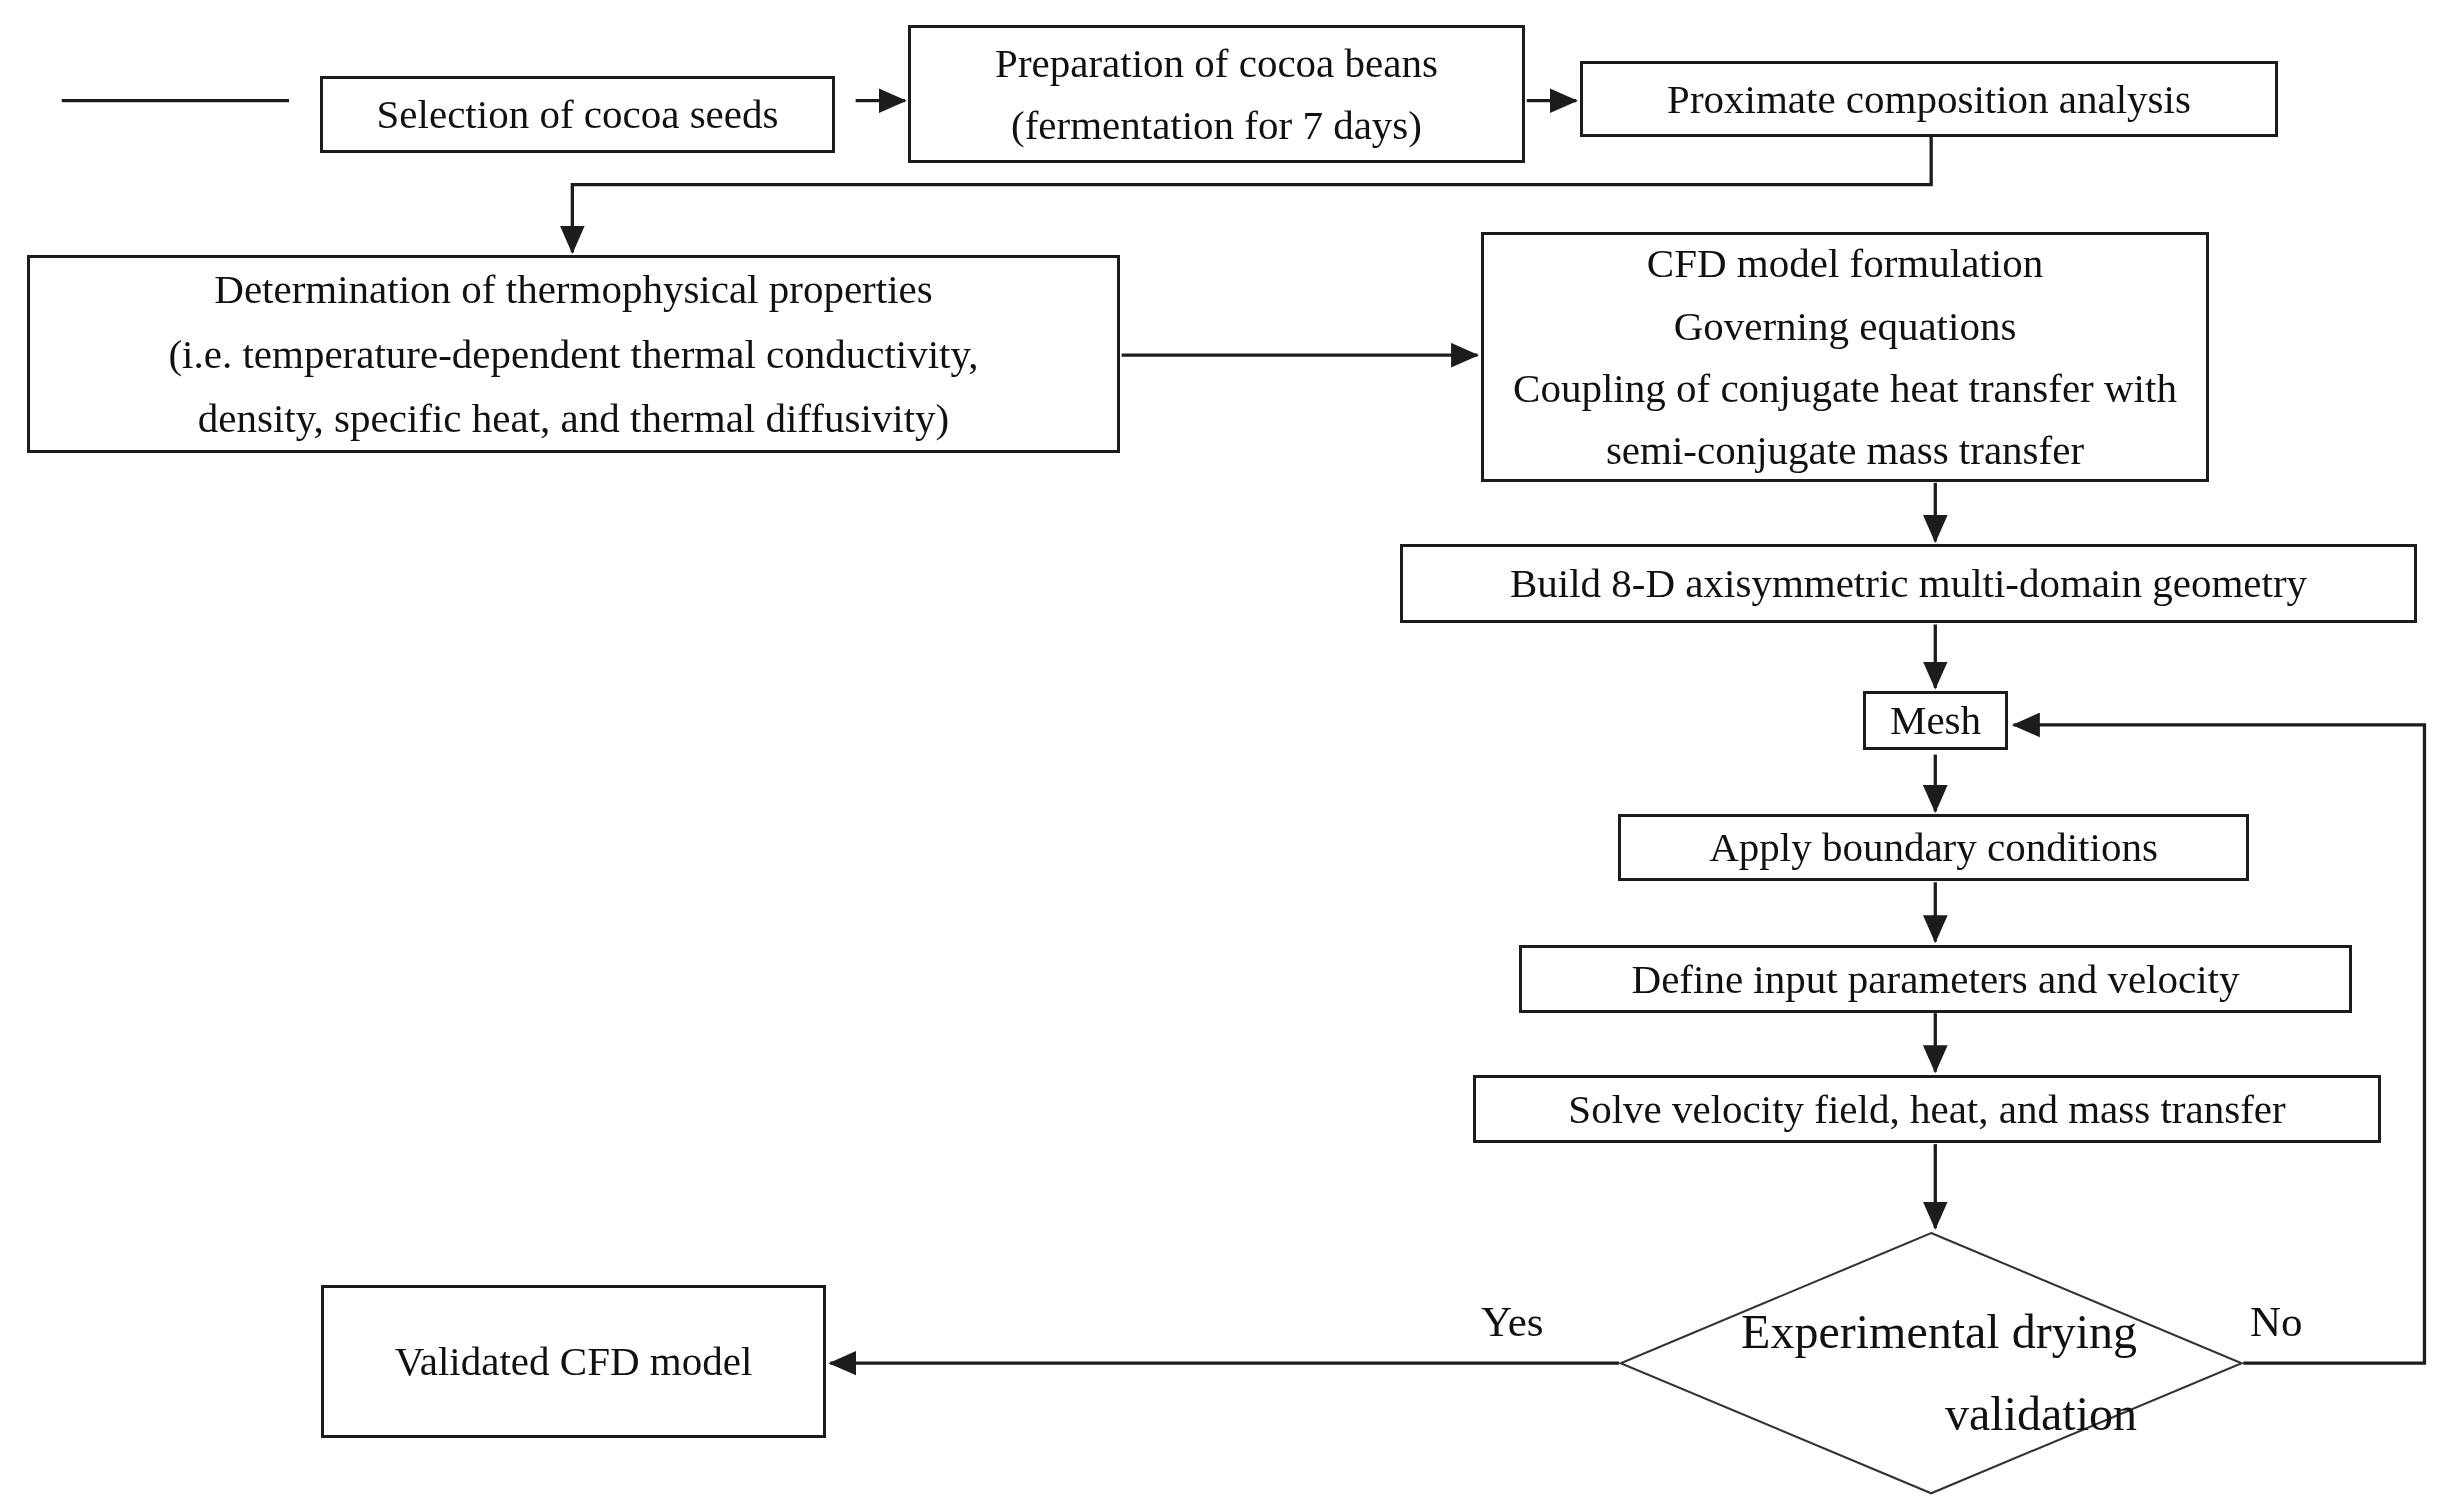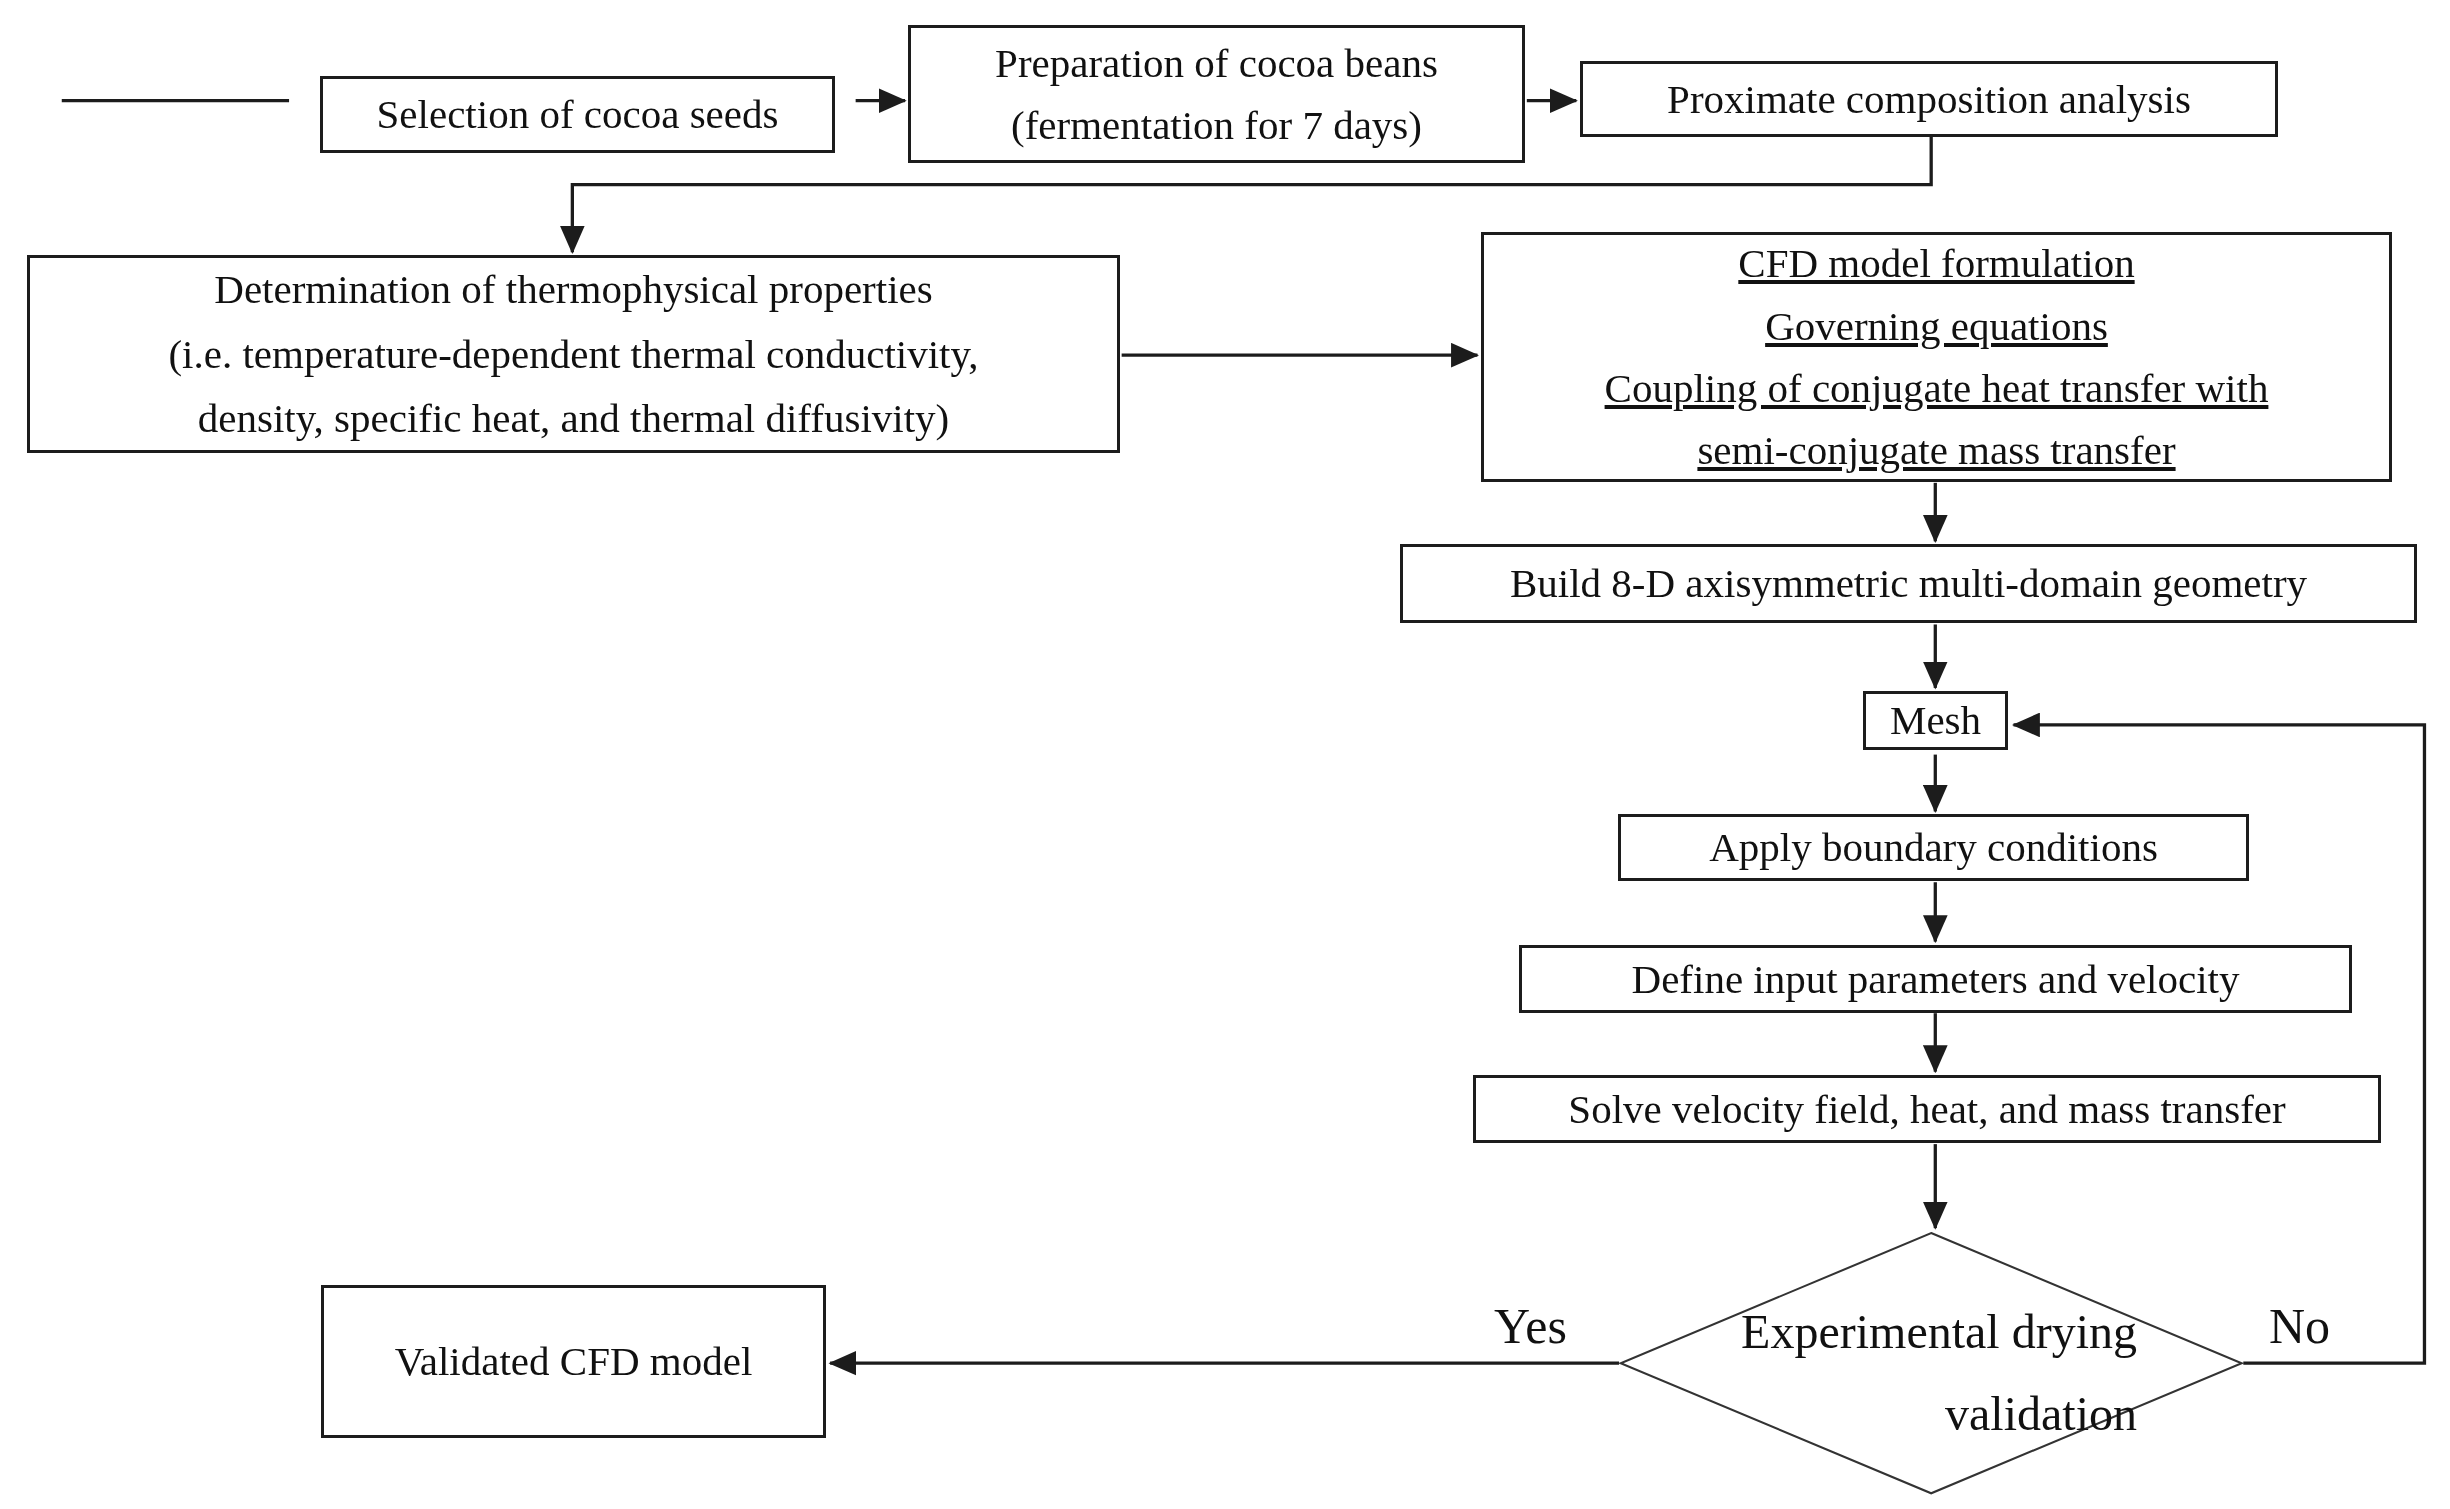--- a/index.html
+++ b/index.html
@@ -18,22 +18,22 @@
     border:3.3px solid #1c1c1c;
     background:#ffffff;
     display:flex;align-items:center;justify-content:center;
     text-align:center;
     font-size:41px;
     line-height:1.52;
     white-space:pre-line;
   }
   .lbl{
     position:absolute;
-    font-size:50px;
-    text-align:center;
+    font-size:43px;
+    text-align:left;
     white-space:pre-line;
   }
   .decision-text{
     position:absolute;
     font-size:48px;
     line-height:1.7;
     text-align:right;
     white-space:pre-line;
   }
 </style>
@@ -70,21 +70,21 @@
 
   <div class="box" style="left:908px;top:25px;width:617px;height:138px;">Preparation of cocoa beans
 (fermentation for 7 days)</div>
 
   <div class="box" style="left:1580px;top:61px;width:698px;height:76px;">Proximate composition analysis</div>
 
   <div class="box" style="left:27px;top:255px;width:1093px;height:198px;line-height:1.58;">Determination of thermophysical properties
 (i.e. temperature-dependent thermal conductivity,
 density, specific heat, and thermal diffusivity)</div>
 
-  <div class="box" style="left:1481px;top:232px;width:911px;height:250px;text-decoration:underline;">CFD model formulation
+  <div class="box" style="left:1481px;top:232px;width:728px;height:250px;">CFD model formulation
 Governing equations
 Coupling of conjugate heat transfer with
 semi-conjugate mass transfer</div>
 
   <div class="box" style="left:1400px;top:544px;width:1017px;height:79px;">Build 8-D axisymmetric multi-domain geometry</div>
 
   <div class="box" style="left:1863px;top:691px;width:145px;height:59px;">Mesh</div>
 
   <div class="box" style="left:1618px;top:814px;width:631px;height:67px;">Apply boundary conditions</div>
 

